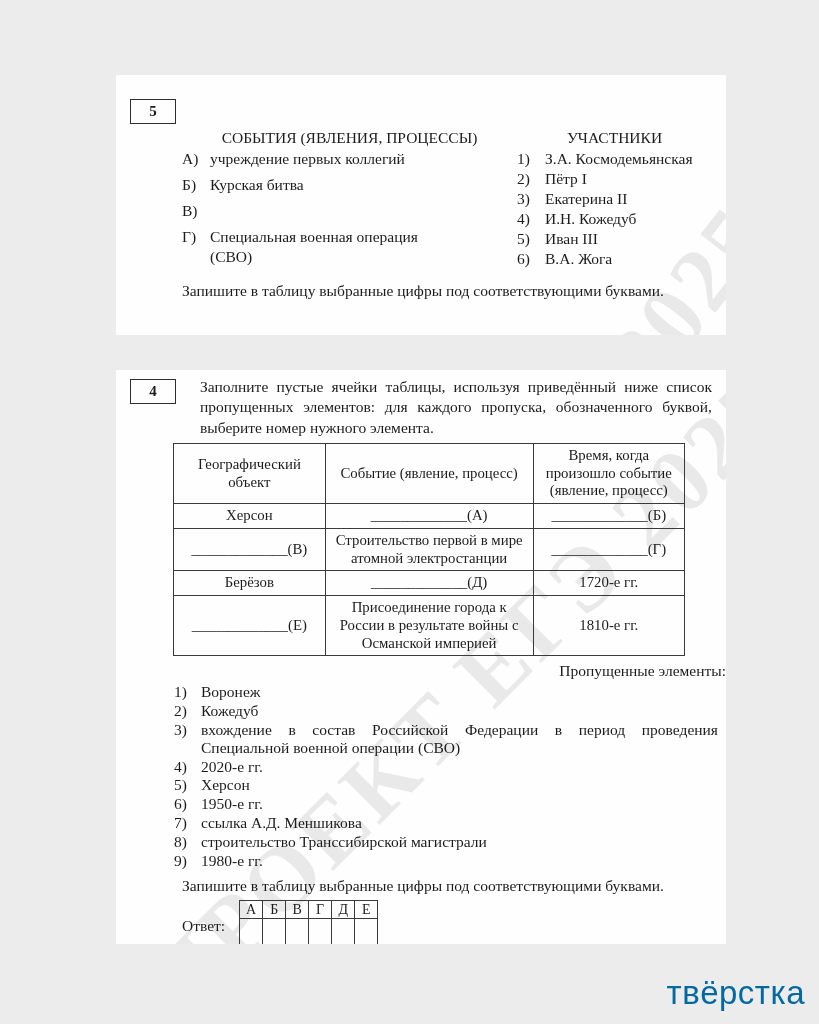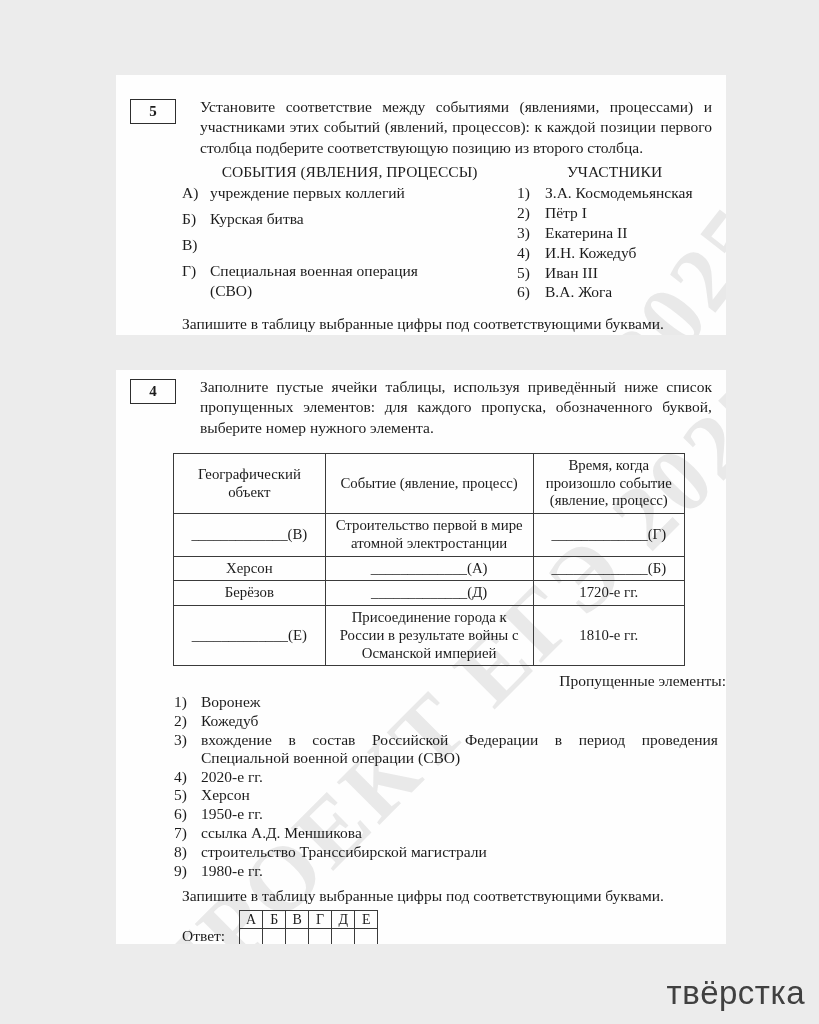--- a/index.html
+++ b/index.html
@@ -43,21 +43,21 @@
   .li-label { flex:none; width:28px; }
   .li-text { flex:1; }
   .q5-col-left .li { margin-bottom:6px; }
   .q5-col-left .li-text { max-width:252px; }
   .q5-col-right .li { margin-bottom:0; }
   .outro { position:relative; z-index:1; margin:8px 14px 0 66px; font-size:15.5px; line-height:1.25; }
 
   
   .q4-table {
     position:relative; z-index:1; border-collapse:collapse;
-    margin:15px 0 0 57px; width:512px; font-size:14.8px;
+    margin:5px 0 0 57px; width:512px; font-size:14.8px;
   }
   .q4-table th, .q4-table td {
     border:1px solid #3a3a3a; text-align:center; vertical-align:middle;
     padding:3px 6px; line-height:1.2; font-weight:normal;
   }
   .q4-table .c1 { width:146px; }
   .q4-table .c2 { width:220px; }
   .q4-table .c3 { width:146px; }
 
   .missing-title { position:relative; z-index:1; margin:6px 0 3px 58px; font-size:15.5px;text-align:right; }
@@ -70,34 +70,33 @@
   .answer-row { position:relative; z-index:1; display:flex; align-items:center; margin:5px 0 0 66px; }
   .answer-label { font-size:15.5px; margin-right:14px; }
   .ans-table { border-collapse:collapse; }
   .ans-table td { border:1px solid #3a3a3a; width:22px; padding:0; text-align:center; font-size:14px; }
   .ans-head td { height:17px; line-height:17px; }
   .ans-blank td { height:32px; }
 
   .logo {
     position:absolute; right:14px; top:974px;
     font-family:"Liberation Sans", sans-serif; font-size:33px;
-    color:#404040; letter-spacing:0.5px;text-align:center;
+    color:#0369a1; letter-spacing:0.5px;text-align:center;
   }
 </style>
 </head>
 <body>
 
 <div class="page">
 
   <section class="card card-q5">
     <div class="wm wm-q5">ПРОЕКТ ЕГЭ 2025</div>
 
     <div class="qrow">
       <div class="qnum">5</div>
-      <p class="intro">Установите соответствие между событиями (явлениями, процессами) и участниками этих событий (явлений, процессов): к каждой позиции первого столбца подберите соответствующую позицию из второго столбца.</p>
     </div>
 
     <div class="q5-cols">
       <div class="q5-col-left">
         <div class="col-header">СОБЫТИЯ (ЯВЛЕНИЯ, ПРОЦЕССЫ)</div>
         <div class="li">
           <span class="li-label">А)</span>
           <span class="li-text">учреждение первых коллегий</span>
         </div>
         <div class="li">
@@ -154,28 +153,28 @@
     </div>
 
     <table class="q4-table">
       <tbody>
           <tr>
         <th class="c1">Географический объект</th>
         <th class="c2">Событие (явление, процесс)</th>
         <th class="c3">Время, когда произошло событие (явление, процесс)</th>
       </tr>
       <tr>
+        <td class="c1">Херсон</td>
+        <td class="c2">_____________(А)</td>
+        <td class="c3">_____________(Б)</td>
+      </tr>
+      <tr>
         <td class="c1">_____________(В)</td>
         <td class="c2">Строительство первой в мире атомной электростанции</td>
         <td class="c3">_____________(Г)</td>
-      </tr>
-      <tr>
-        <td class="c1">Херсон</td>
-        <td class="c2">_____________(А)</td>
-        <td class="c3">_____________(Б)</td>
       </tr>
       <tr>
         <td class="c1">Берёзов</td>
         <td class="c2">_____________(Д)</td>
         <td class="c3">1720-е гг.</td>
       </tr>
       <tr>
         <td class="c1">_____________(Е)</td>
         <td class="c2">Присоединение города к России в результате войны с Османской империей</td>
         <td class="c3">1810-е гг.</td>

